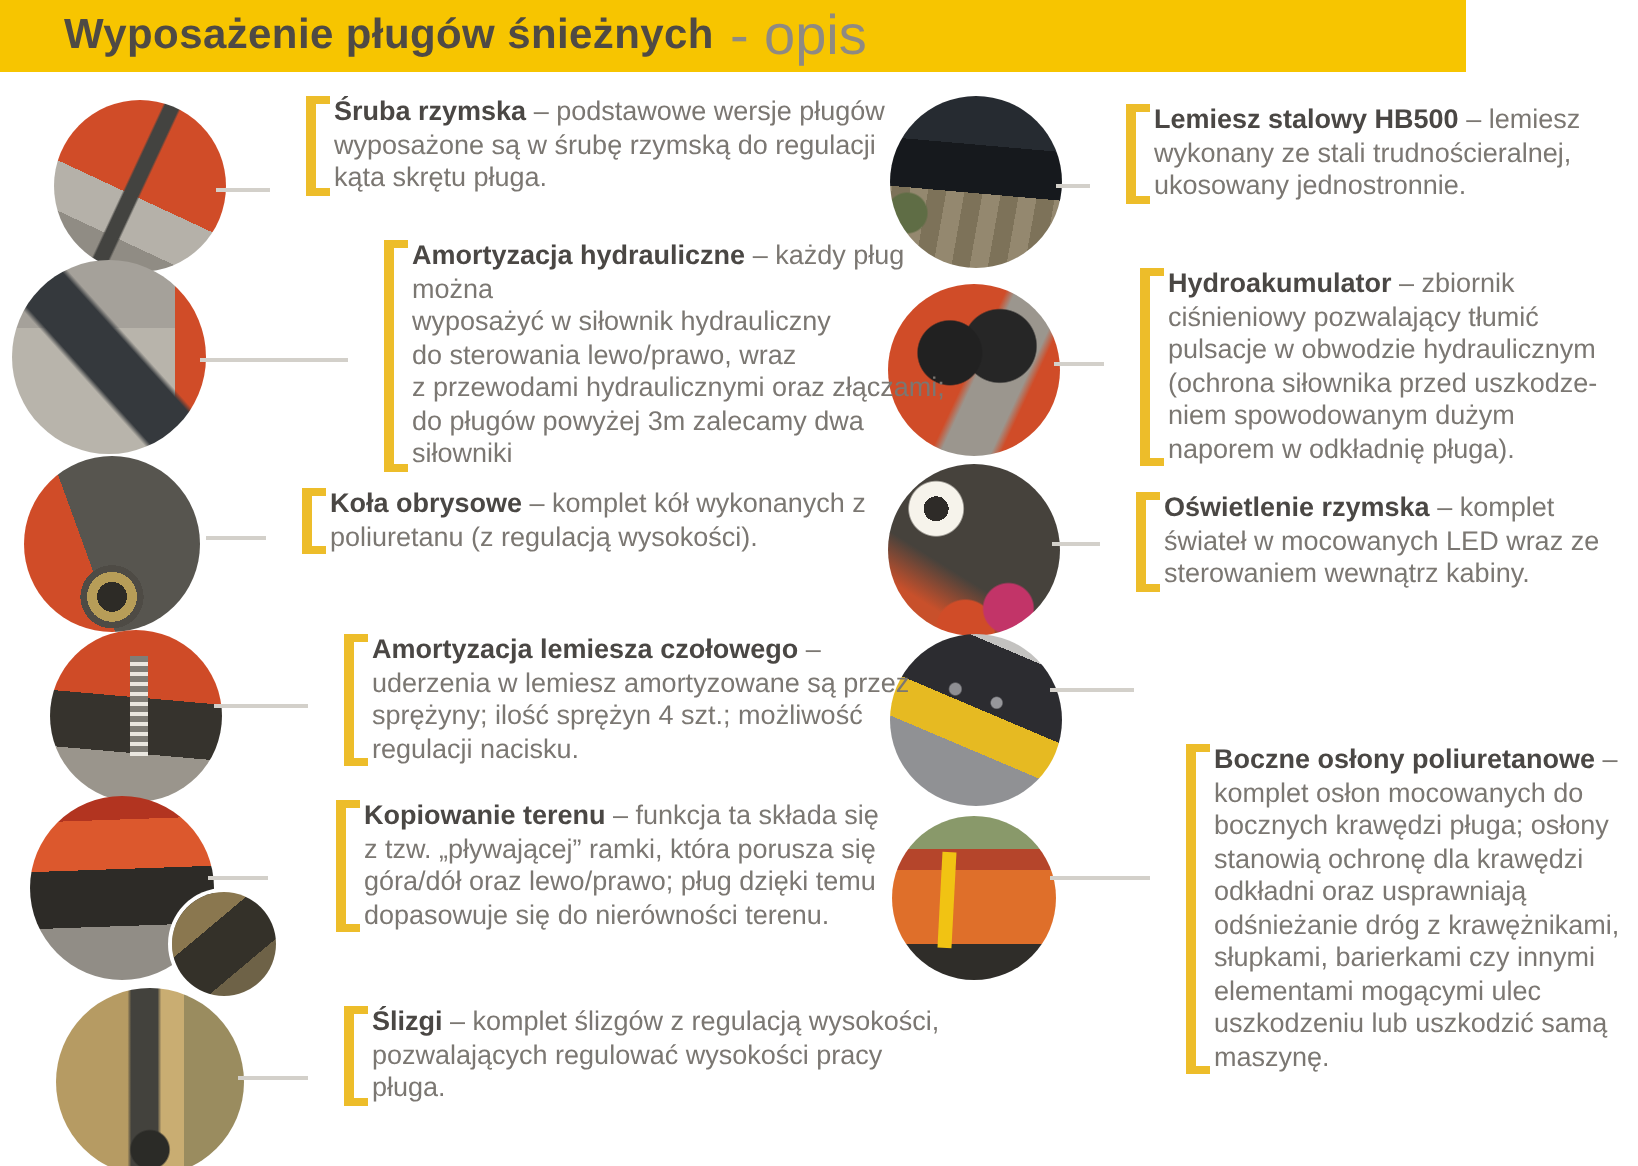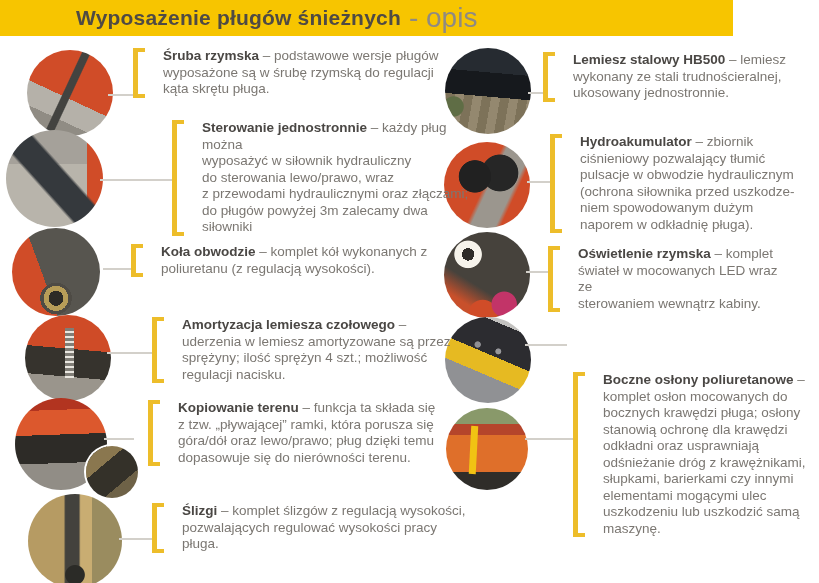--- a/index.html
+++ b/index.html
@@ -10,21 +10,21 @@
   }
   html,body{margin:0;padding:0;background:#fff;}
   .page{
     position:relative;width:819px;height:583px;background:#ffffff;overflow:hidden;
     font-family:"Liberation Sans","DejaVu Sans",sans-serif;
   }
   
   .header{
     position:absolute;left:0;top:0;width:733px;height:36px;
     background:var(--header-yellow);display:flex;align-items:center;
-    padding-left:76px;box-sizing:border-box;
+    padding-left:32px;box-sizing:border-box;
   }
   .h-title{font-size:21px;font-weight:bold;color:#4F4A44;letter-spacing:.2px;}
   .h-sub{font-size:28px;color:#8F8A82;margin-left:8px;}
   
   .photo{position:absolute;border-radius:50%;overflow:hidden;}
   #p-l1{left:27px;top:50px;width:86px;height:86px;background:
     linear-gradient(115deg,rgba(0,0,0,0) 44%,#434340 45% 51%,rgba(0,0,0,0) 52%),
     linear-gradient(205deg,#d04c28 0 55%,#b5b1a9 55% 75%,#908c84 75% 100%);}
   #p-l2{left:6px;top:130px;width:97px;height:97px;background:
     linear-gradient(48deg,rgba(0,0,0,0) 38%,#35393d 40% 58%,rgba(0,0,0,0) 60%),
@@ -74,21 +74,21 @@
   #c-l3{left:103px;top:268px;width:30px}
   #c-l4{left:107px;top:352px;width:47px}
   #c-l5{left:104px;top:438px;width:30px}
   #c-l6{left:119px;top:538px;width:35px}
   #c-r1{left:528px;top:92px;width:17px}
   #c-r2{left:527px;top:181px;width:25px}
   #c-r3{left:526px;top:271px;width:24px}
   #c-r4{left:525px;top:344px;width:42px}
   #c-r5{left:525px;top:438px;width:50px}
   
-  .entry{position:absolute;padding-left:30px;box-sizing:border-box;}
+  .entry{position:absolute;padding-left:14px;box-sizing:border-box;margin-left:20px;}
   .bracket{position:absolute;left:0;top:0;bottom:0;width:12px;box-sizing:border-box;
     border-left:5px solid var(--bracket-gold);
     border-top:4px solid var(--bracket-gold);
     border-bottom:4px solid var(--bracket-gold);}
   .txt{margin:0;font-size:13.5px;line-height:16.5px;color:var(--body-text);white-space:pre-line;}
   .ttl{font-weight:bold;color:var(--title-text);}
   #e-l1{left:133px;top:48px;width:320px}
   #e-l2{left:172px;top:120px;width:300px}
   #e-l3{left:131px;top:244px;width:320px}
   #e-l4{left:152px;top:317px;width:300px}
@@ -136,30 +136,30 @@
   <div class="conn" id="c-r5"></div>
 
   <div class="entry" id="e-l1">
     <span class="bracket"></span>
     <p class="txt"><b class="ttl">Śruba rzymska</b><span> – podstawowe wersje pługów
 wyposażone są w śrubę rzymską do regulacji
 kąta skrętu pługa.</span></p>
   </div>
   <div class="entry" id="e-l2">
     <span class="bracket"></span>
-    <p class="txt"><b class="ttl">Sterowanie jednostronnie</b><span> – każdy pług można
+    <p class="txt"><b class="ttl">Amortyzacja hydrauliczne</b><span> – każdy pług można
 wyposażyć w siłownik hydrauliczny
 do sterowania lewo/prawo, wraz
 z przewodami hydraulicznymi oraz złączami;
 do pługów powyżej 3m zalecamy dwa
 siłowniki</span></p>
   </div>
   <div class="entry" id="e-l3">
     <span class="bracket"></span>
-    <p class="txt"><b class="ttl">Koła obwodzie</b><span> – komplet kół wykonanych z
+    <p class="txt"><b class="ttl">Koła obrysowe</b><span> – komplet kół wykonanych z
 poliuretanu (z regulacją wysokości).</span></p>
   </div>
   <div class="entry" id="e-l4">
     <span class="bracket"></span>
     <p class="txt"><b class="ttl">Amortyzacja lemiesza czołowego</b><span> –
 uderzenia w lemiesz amortyzowane są przez
 sprężyny; ilość sprężyn 4 szt.; możliwość
 regulacji nacisku.</span></p>
   </div>
   <div class="entry" id="e-l5">

